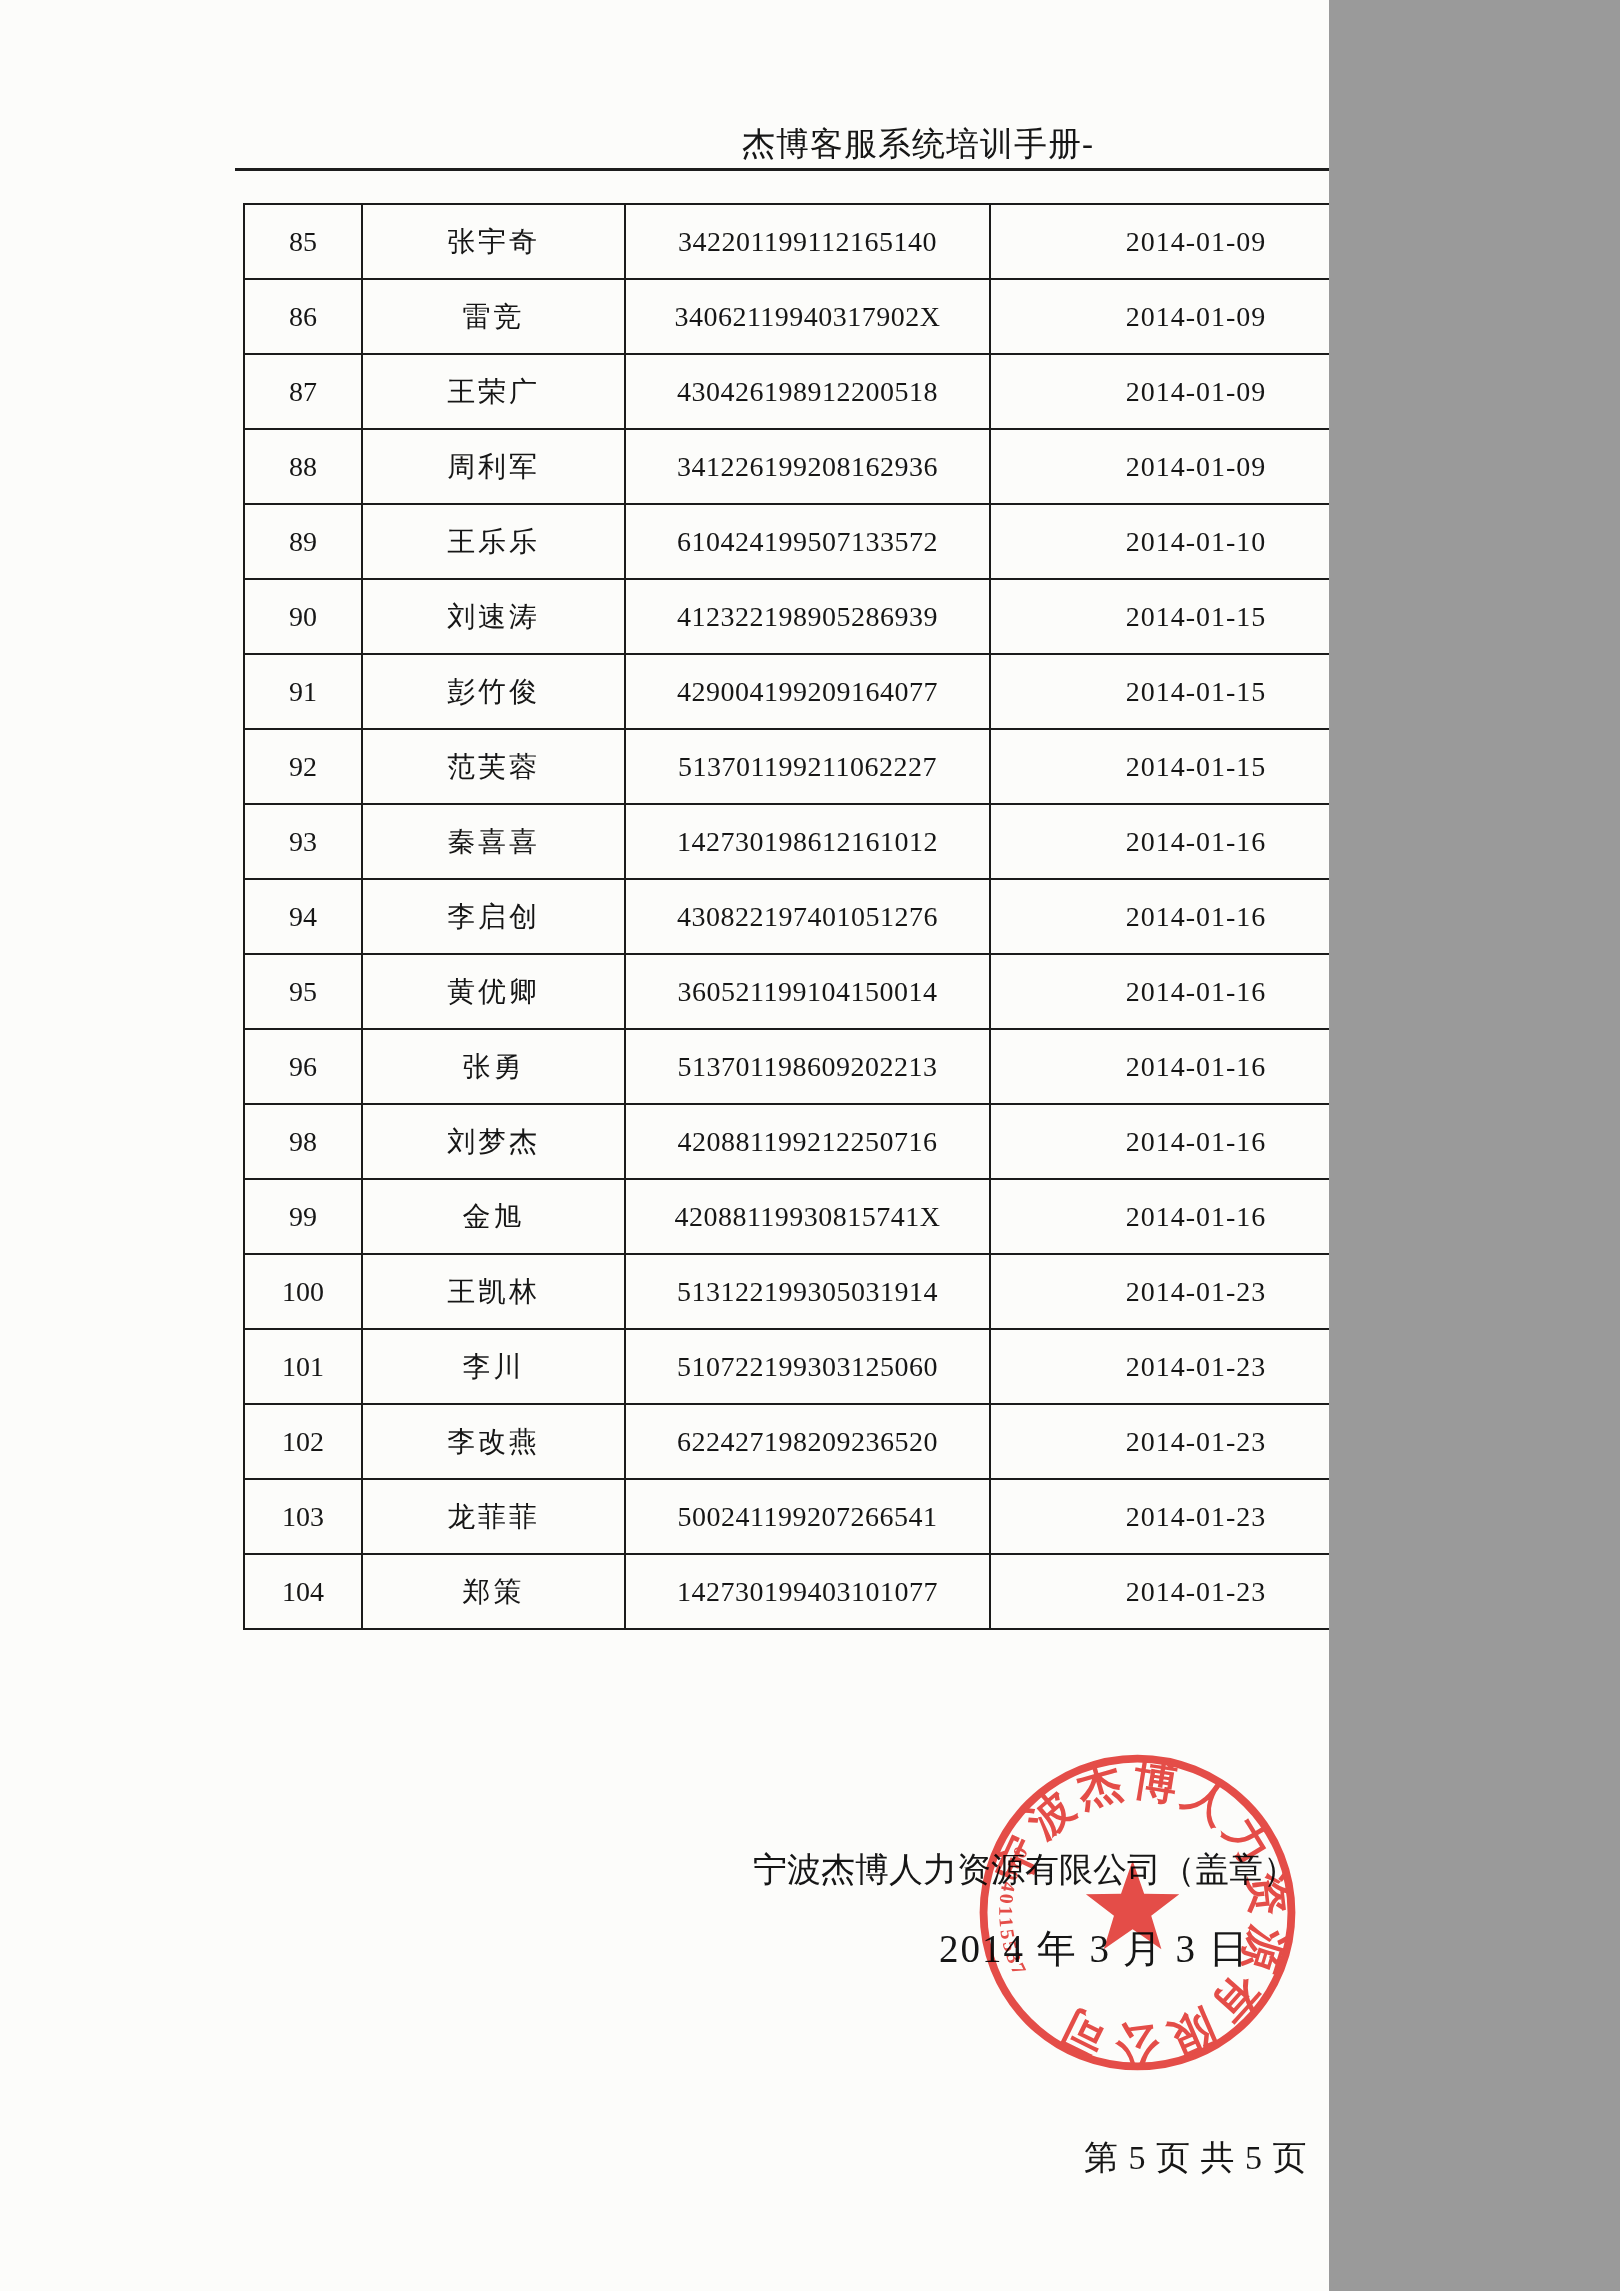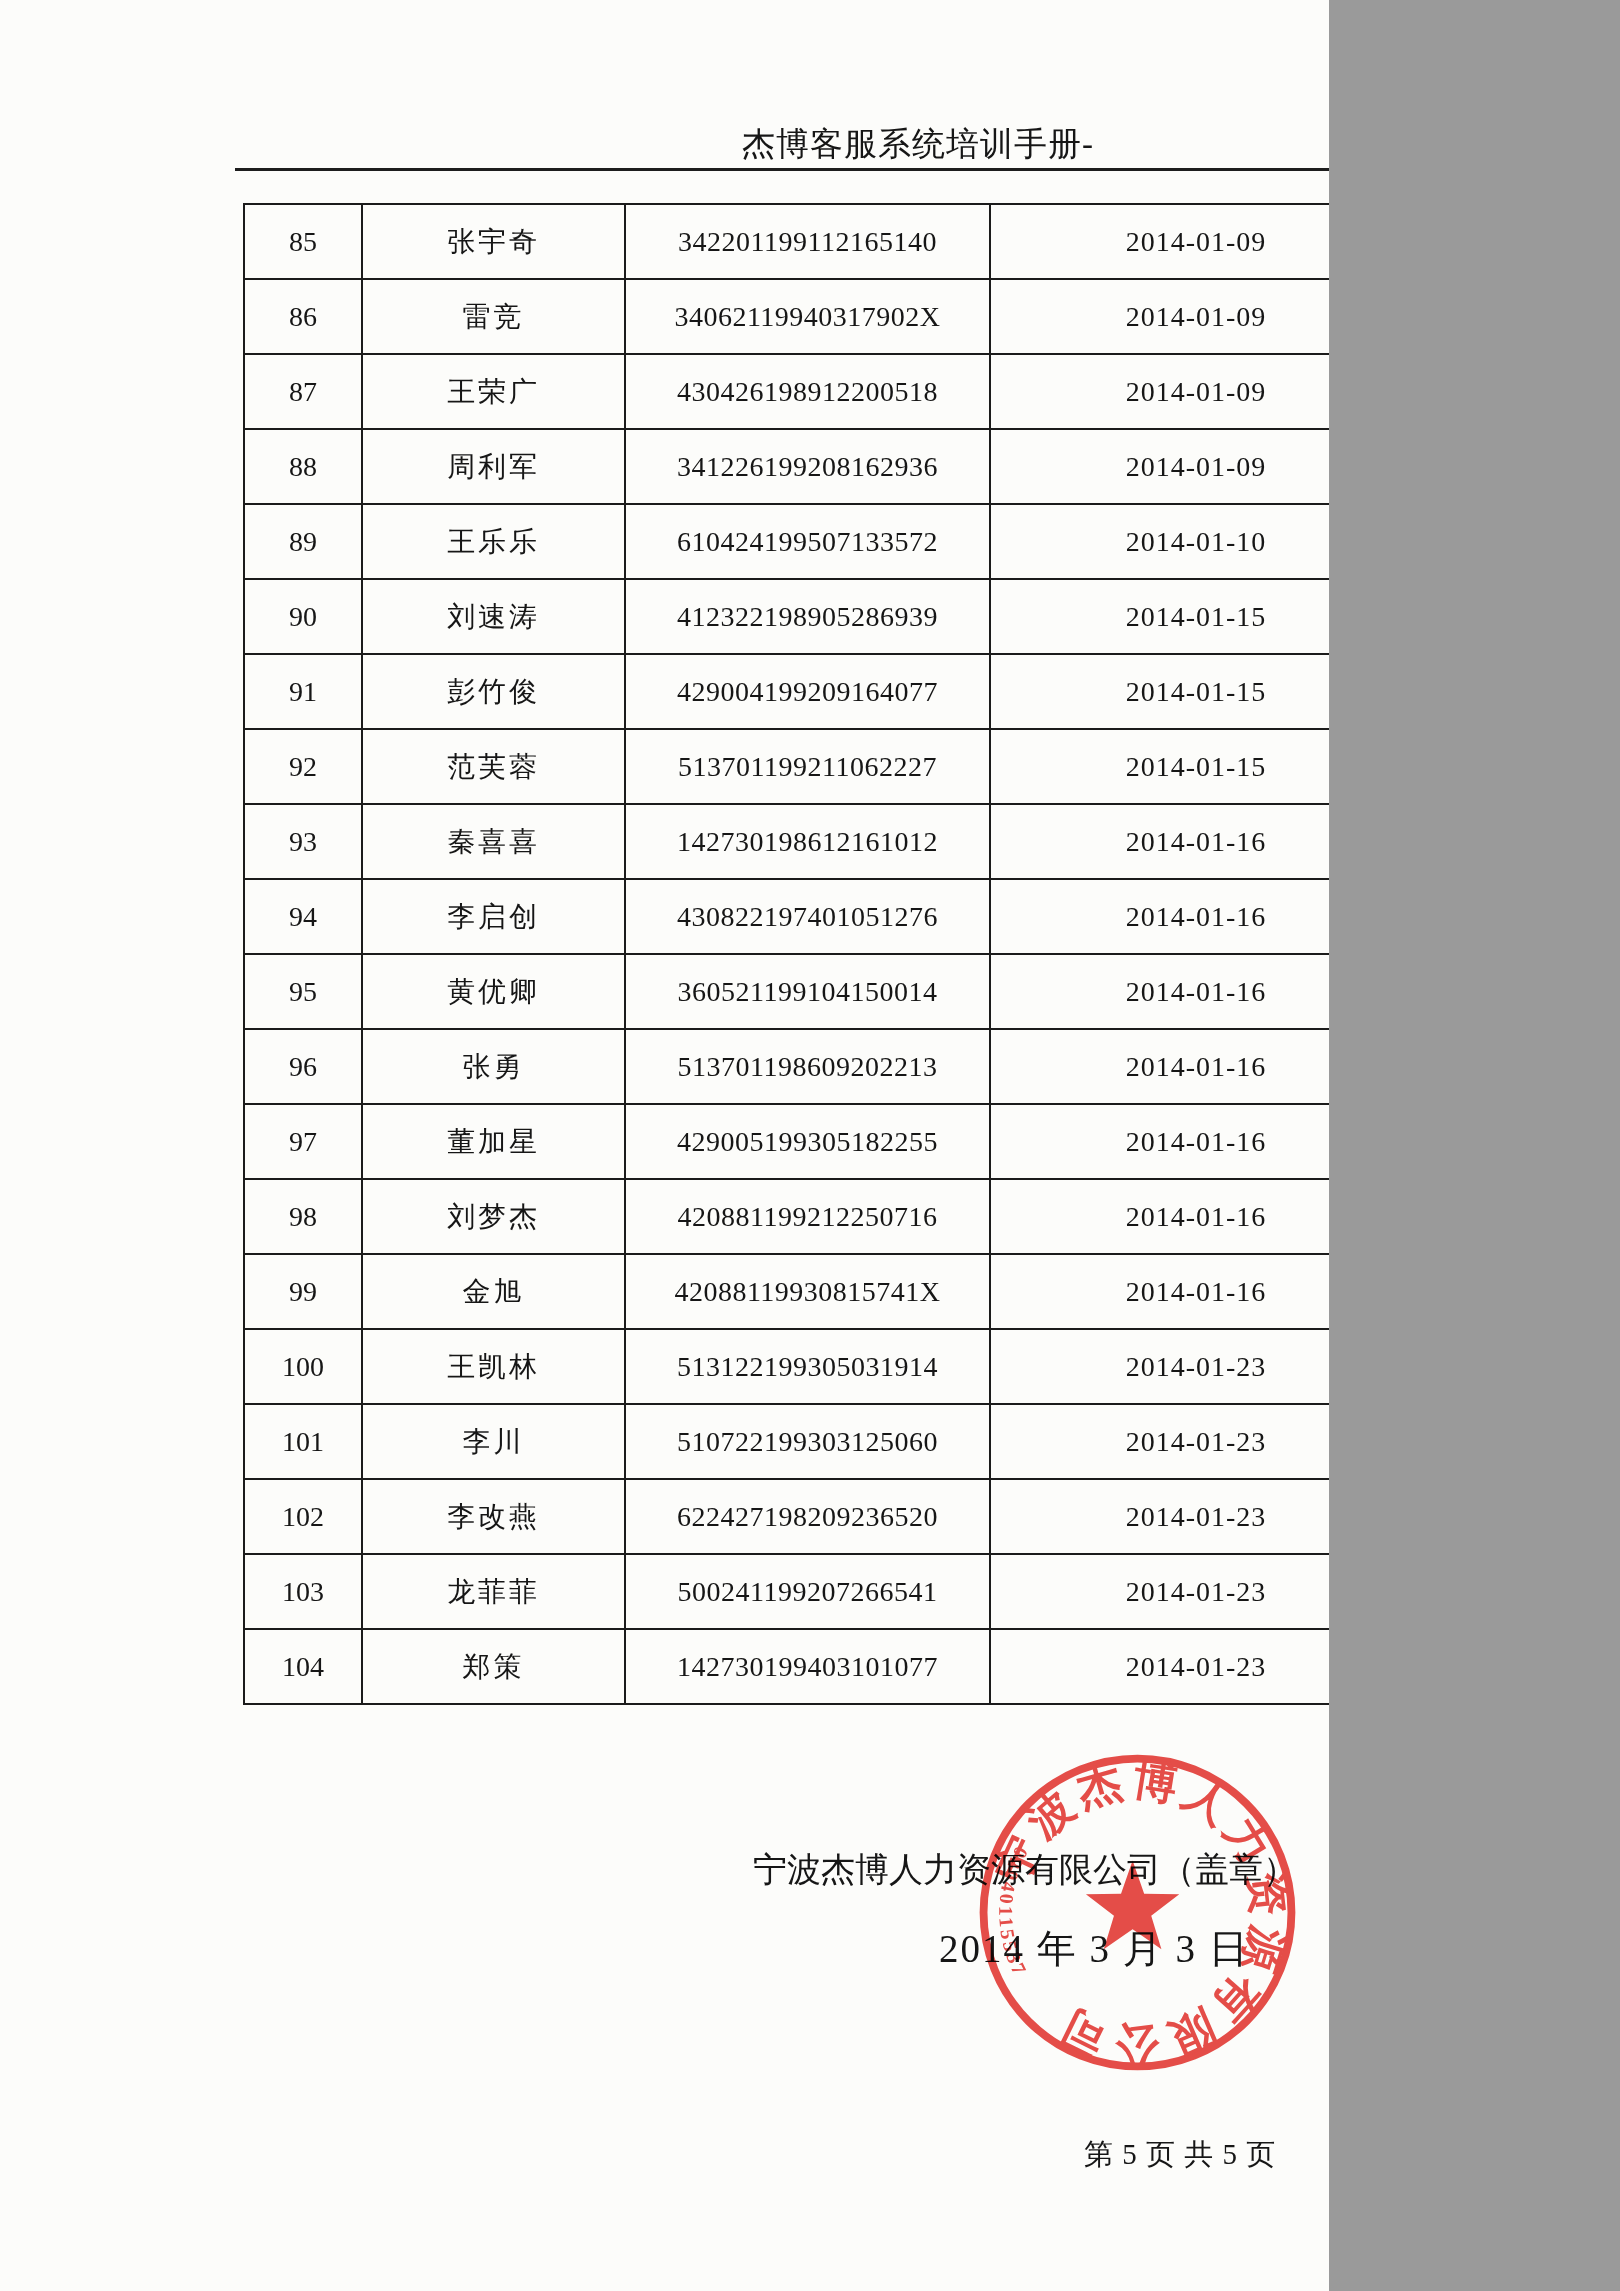--- a/index.html
+++ b/index.html
@@ -36,21 +36,21 @@
   .company-line {
     position:absolute; left:753px; top:1847px;
     font-size:34px; white-space:nowrap; z-index:2;
   }
   .sign-date-line {
     position:absolute; left:939px; top:1922px;
     font-size:39px; letter-spacing:2px; white-space:nowrap; z-index:2;
   }
   .page-footer {
     position:absolute; left:1084px; top:2135px;
-    font-size:29px; letter-spacing:1px; white-space:nowrap;
+    font-size:34px; letter-spacing:1px; white-space:nowrap;
   }
   .stamp {
     position:absolute; left:961px; top:1736px; width:353px; height:353px;
     mix-blend-mode:multiply; opacity:.93; z-index:3; pointer-events:none;
   }
   .stamp text {
     font-family:"Liberation Serif","DejaVu Serif",serif;
     font-weight:bold;
   }
 </style>
@@ -133,26 +133,20 @@
         <tr>
           <td class="cell-no">95</td>
           <td class="cell-name">黄优卿</td>
           <td class="cell-id">360521199104150014</td>
           <td class="cell-date">2014-01-16</td>
         </tr>
         <tr>
           <td class="cell-no">96</td>
           <td class="cell-name">张勇</td>
           <td class="cell-id">513701198609202213</td>
-          <td class="cell-date">2014-01-16</td>
-        </tr>
-        <tr>
-          <td class="cell-no">97</td>
-          <td class="cell-name">董加星</td>
-          <td class="cell-id">429005199305182255</td>
           <td class="cell-date">2014-01-16</td>
         </tr>
         <tr>
           <td class="cell-no">98</td>
           <td class="cell-name">刘梦杰</td>
           <td class="cell-id">420881199212250716</td>
           <td class="cell-date">2014-01-16</td>
         </tr>
         <tr>
           <td class="cell-no">99</td>

